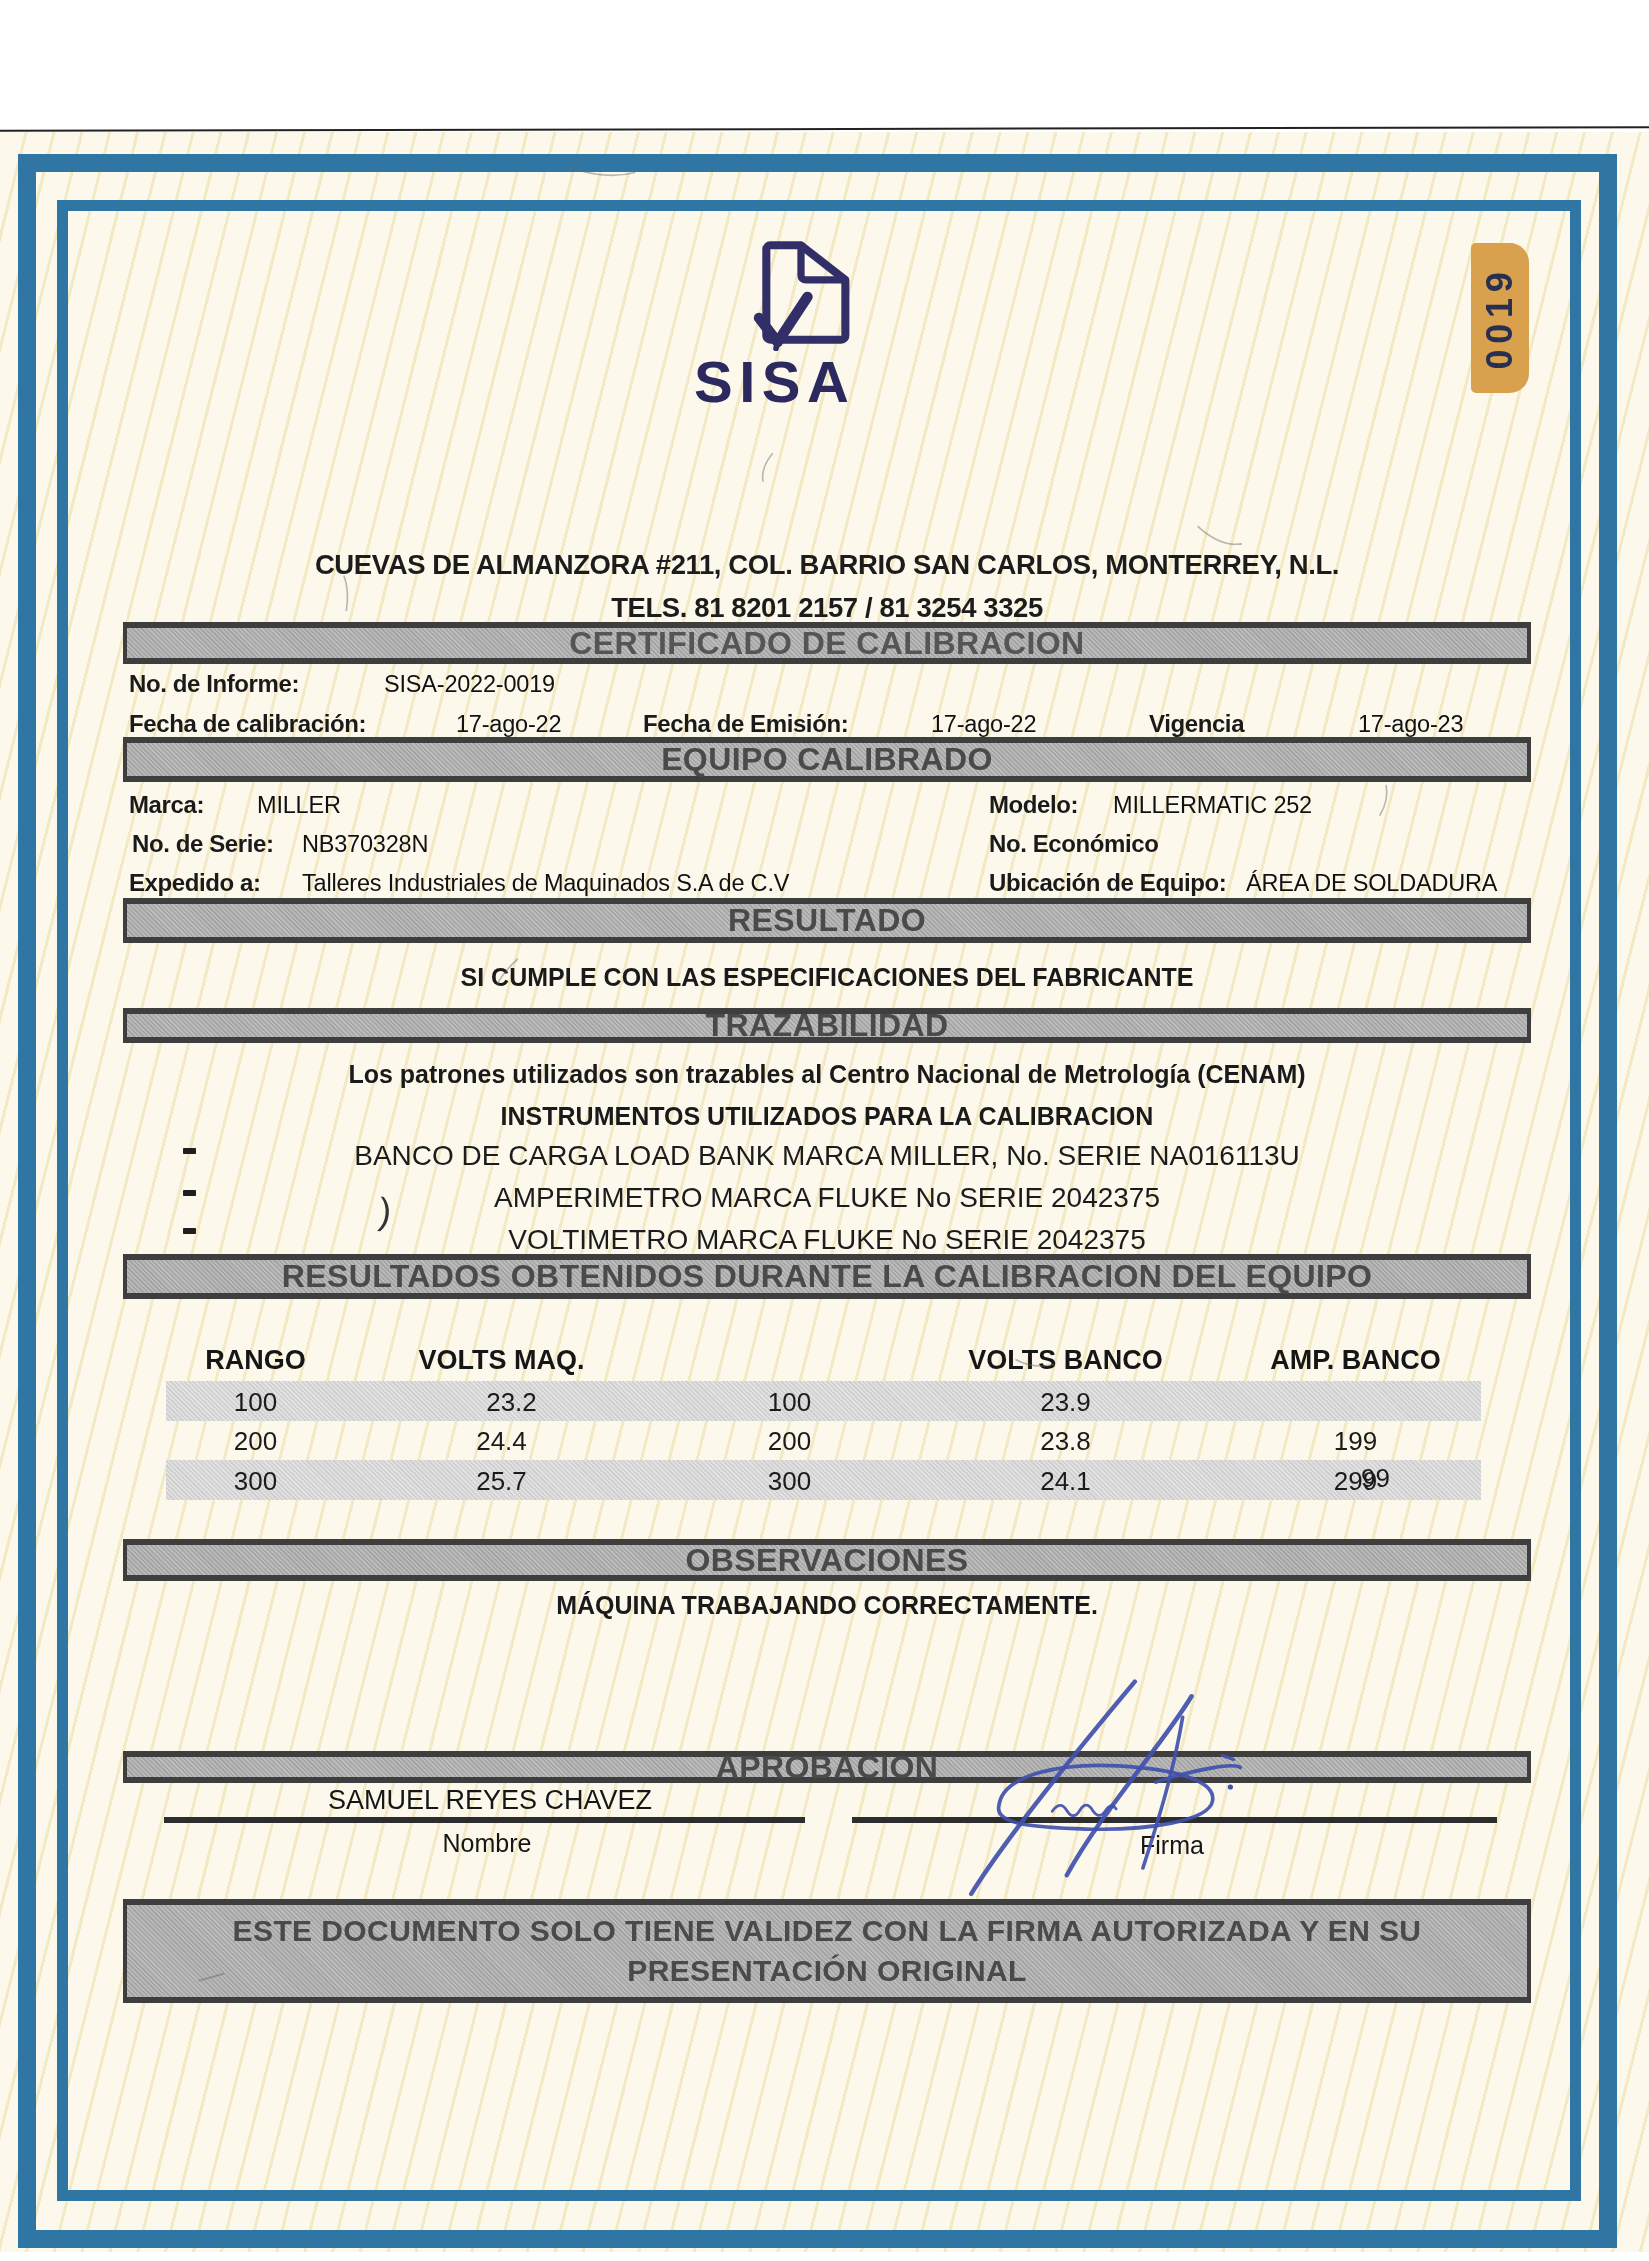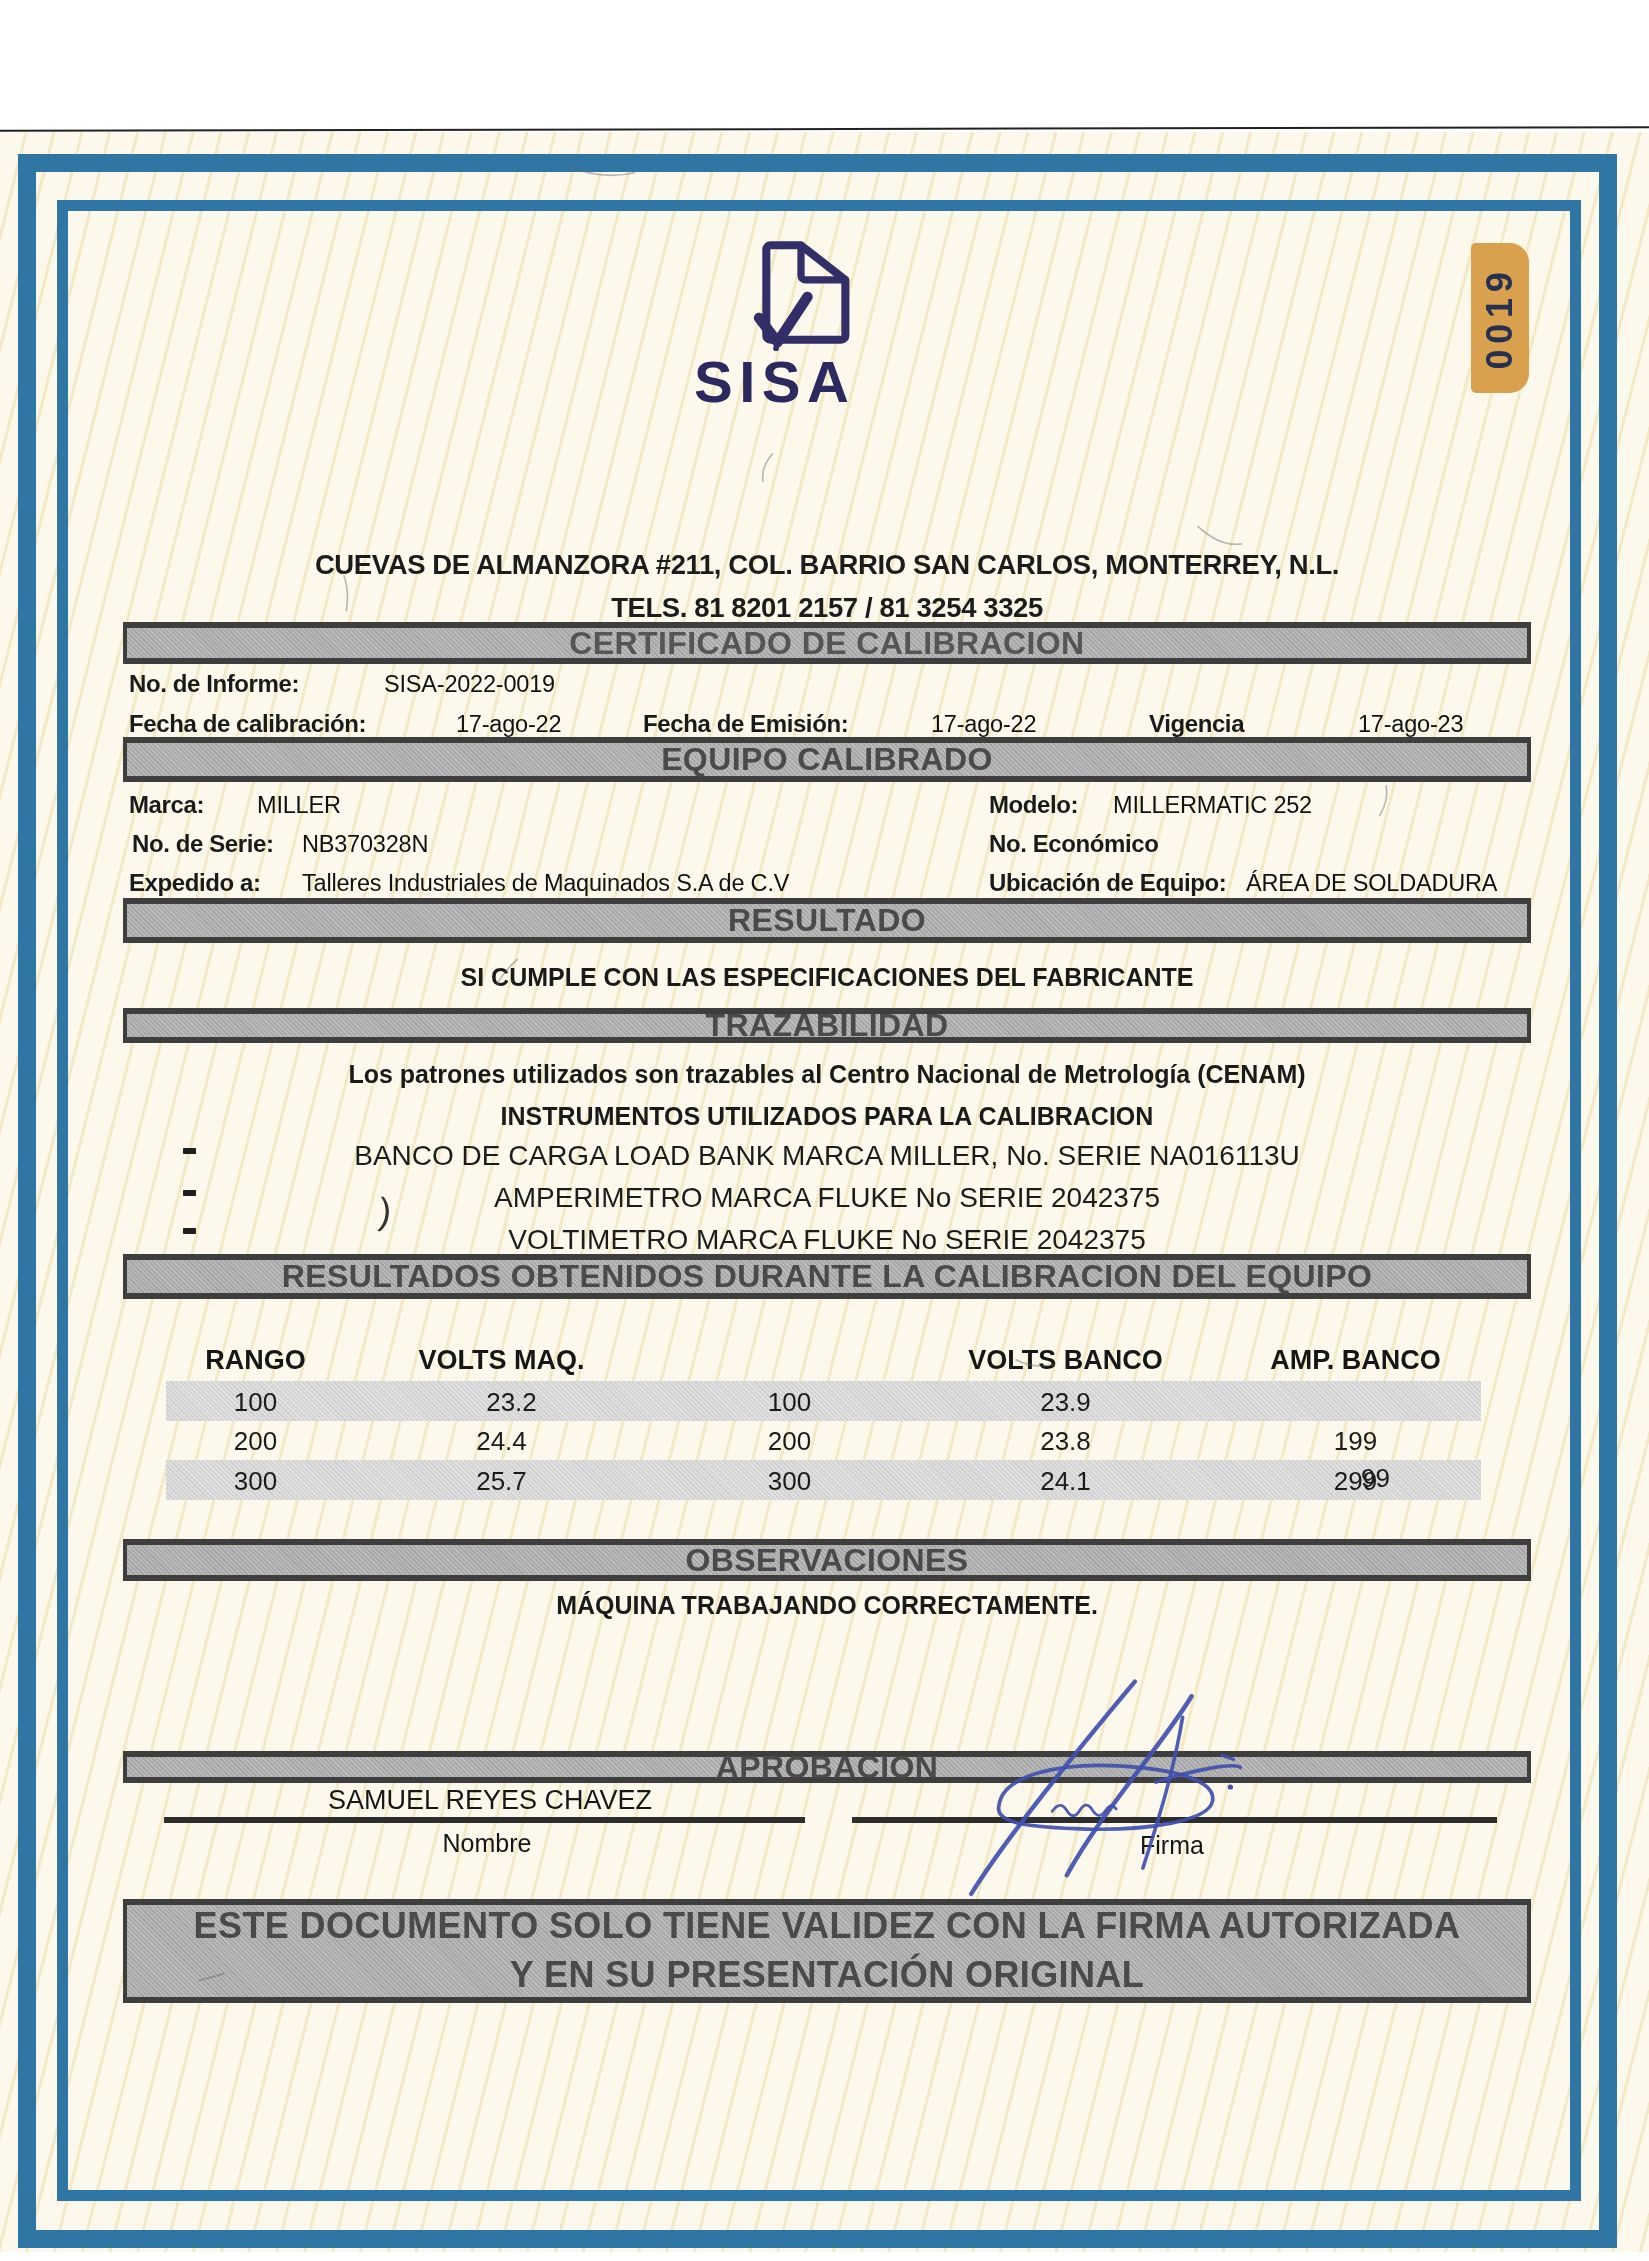--- a/index.html
+++ b/index.html
@@ -32,21 +32,21 @@
        border:4.9px solid #3e3e3e;border-top-width:6.5px;border-bottom-width:6.5px;
        display:flex;align-items:center;justify-content:center;
        font-weight:bold;color:#4a4a4a;font-size:32px;letter-spacing:0.4px;text-align:center;}
   .bar-cert{top:622px;height:42px;color:#555;}
   .bar-equipo{top:737px;height:45px;}
   .bar-resultado{top:898px;height:45px;}
   .bar-traza{top:1008px;height:35px;}
   .bar-resultados{top:1254px;height:45px;}
   .bar-obs{top:1539px;height:42px;}
   .bar-aprob{top:1751px;height:32px;}
-  .bar-footer{top:1899px;height:104px;font-size:36px;line-height:1.35;padding:0 57px;}
+  .bar-footer{top:1899px;height:104px;font-size:30px;line-height:1.35;padding:0 57px;}
   
   .lbl{position:absolute;font-size:24px;font-weight:bold;color:#1a1a1a;white-space:nowrap;letter-spacing:-0.4px;}
   .val{position:absolute;font-size:23.5px;font-weight:normal;color:#111;white-space:nowrap;letter-spacing:-0.2px;}
   
   .center-line{position:absolute;left:123px;width:1408px;text-align:center;white-space:nowrap;}
   .stmt-bold{font-size:25px;font-weight:bold;color:#1a1a1a;}
   .stmt{font-size:28px;font-weight:500;color:#1c1c1c;}
   .dash{position:absolute;left:183px;width:13px;height:5.7px;background:#1f1f1f;border-radius:0.8px;}
   .pen-mark{position:absolute;left:379px;top:1191px;font-size:37px;color:#333;transform:rotate(6deg);font-weight:300;}
   

